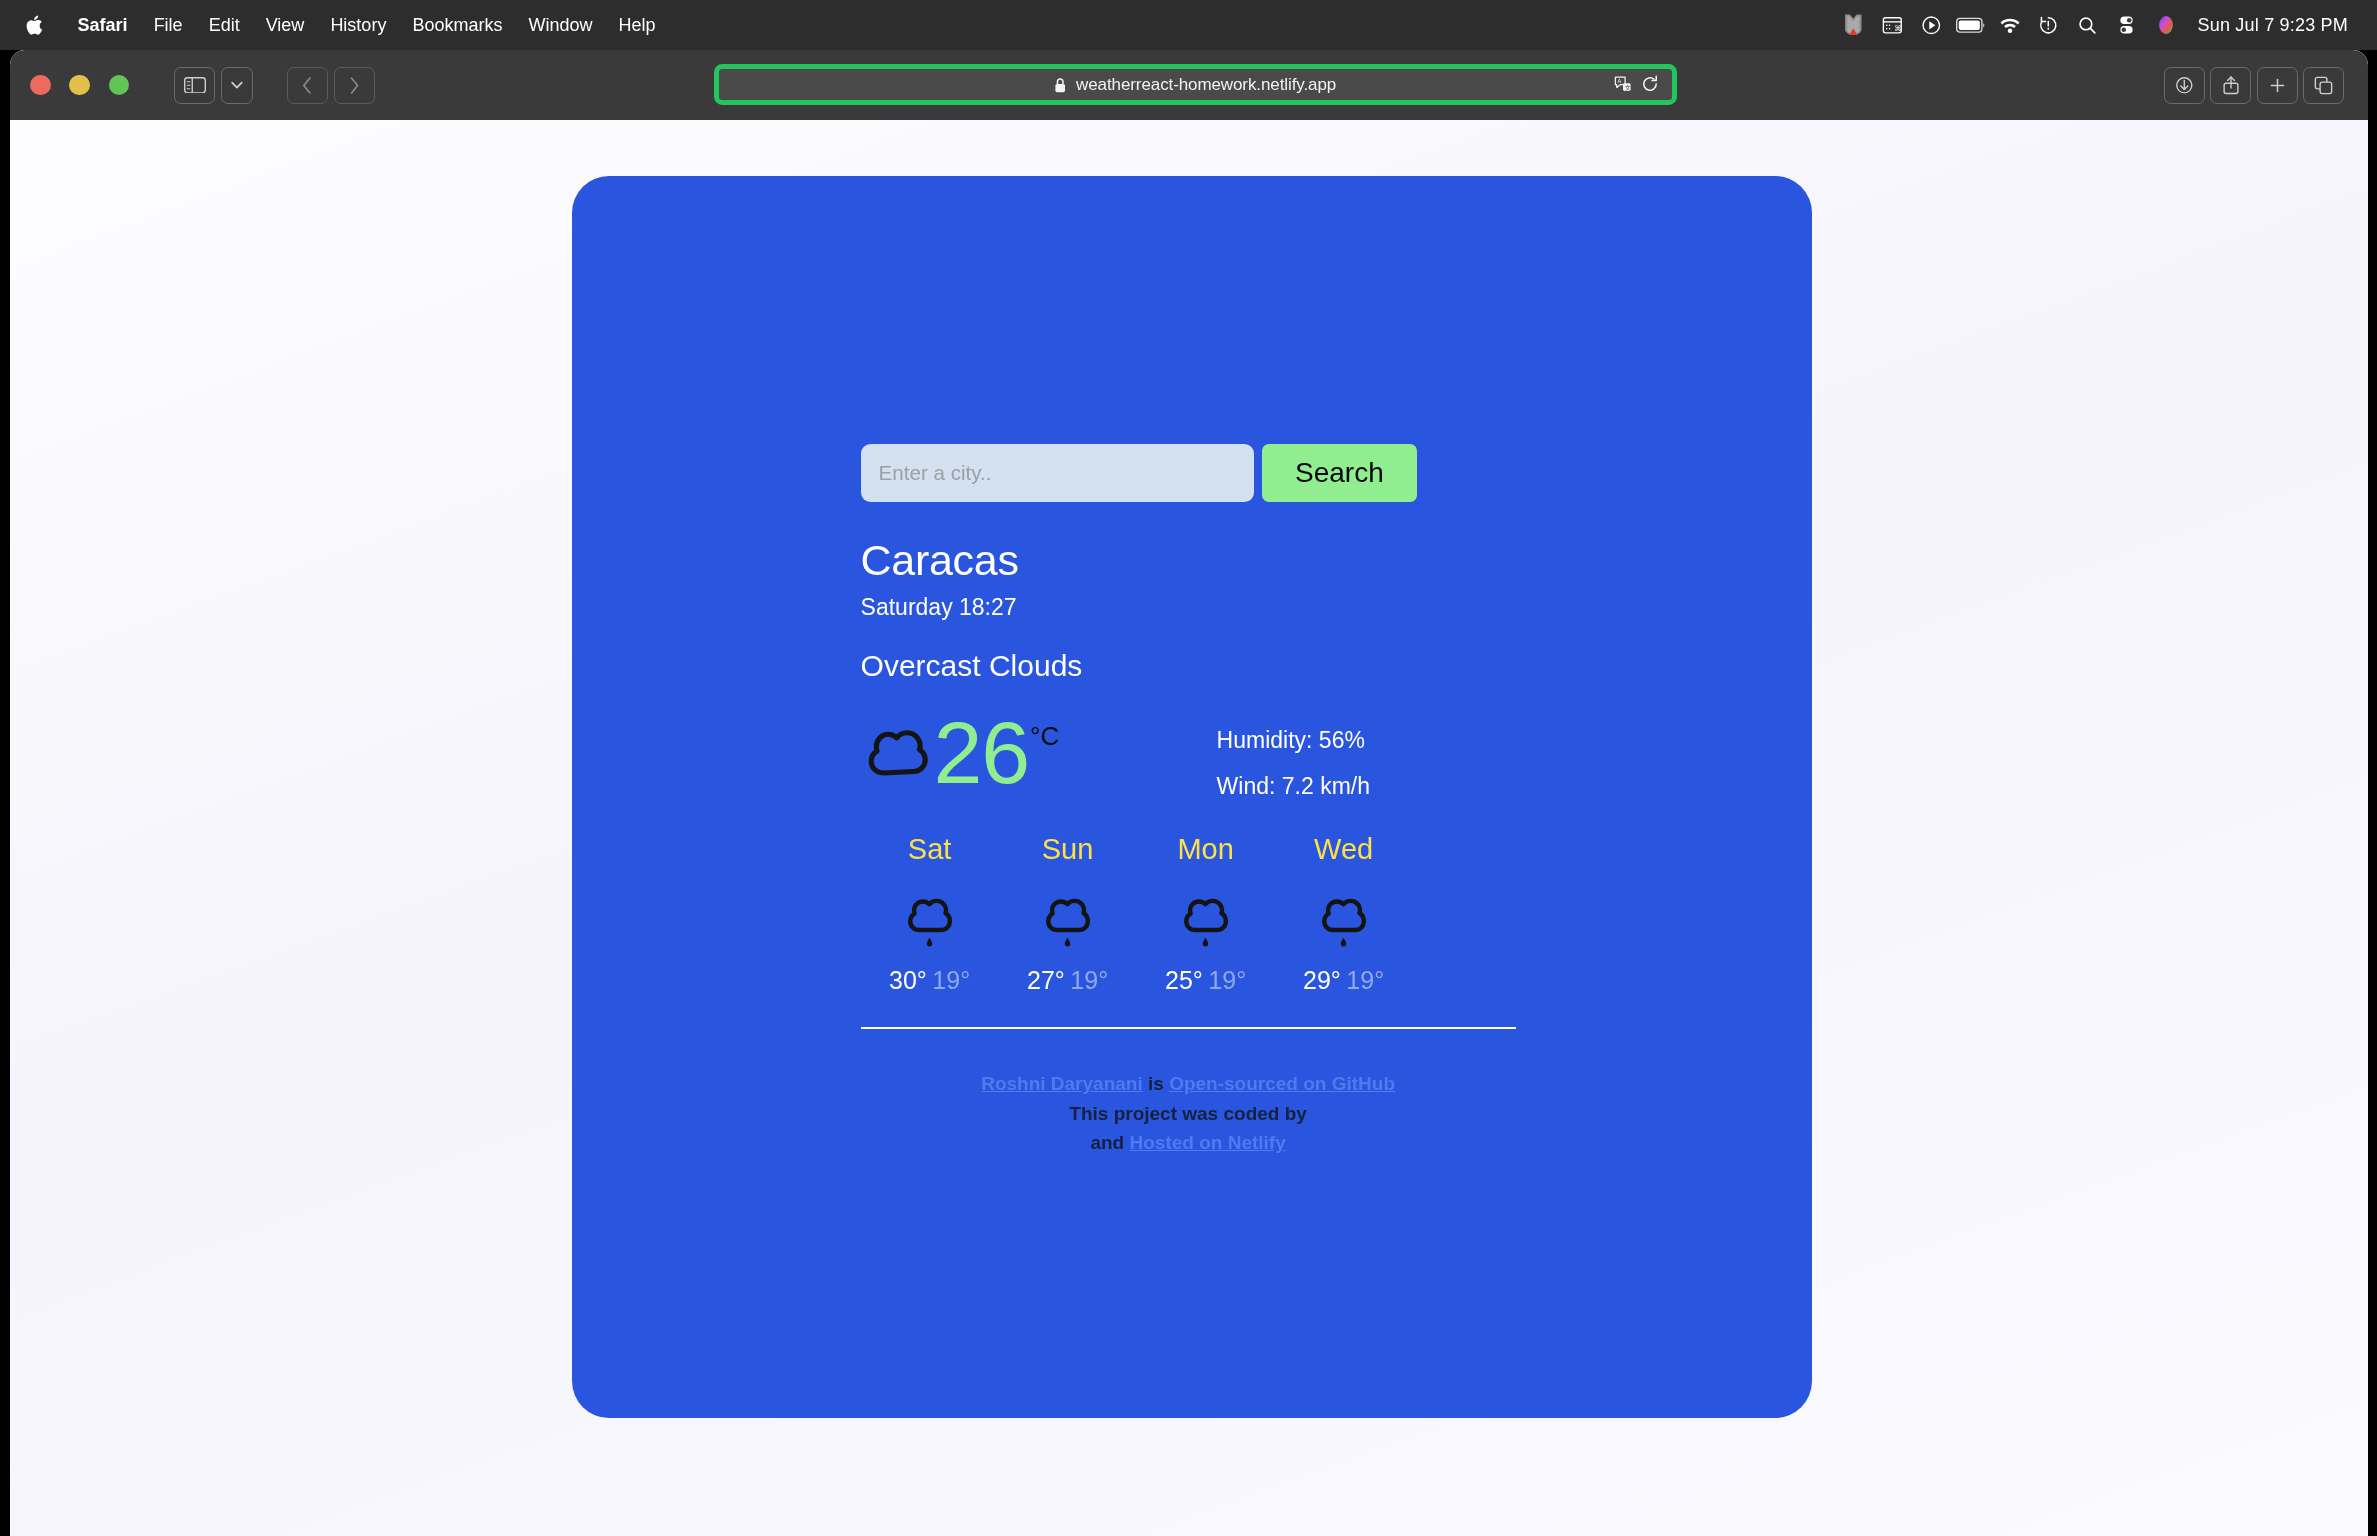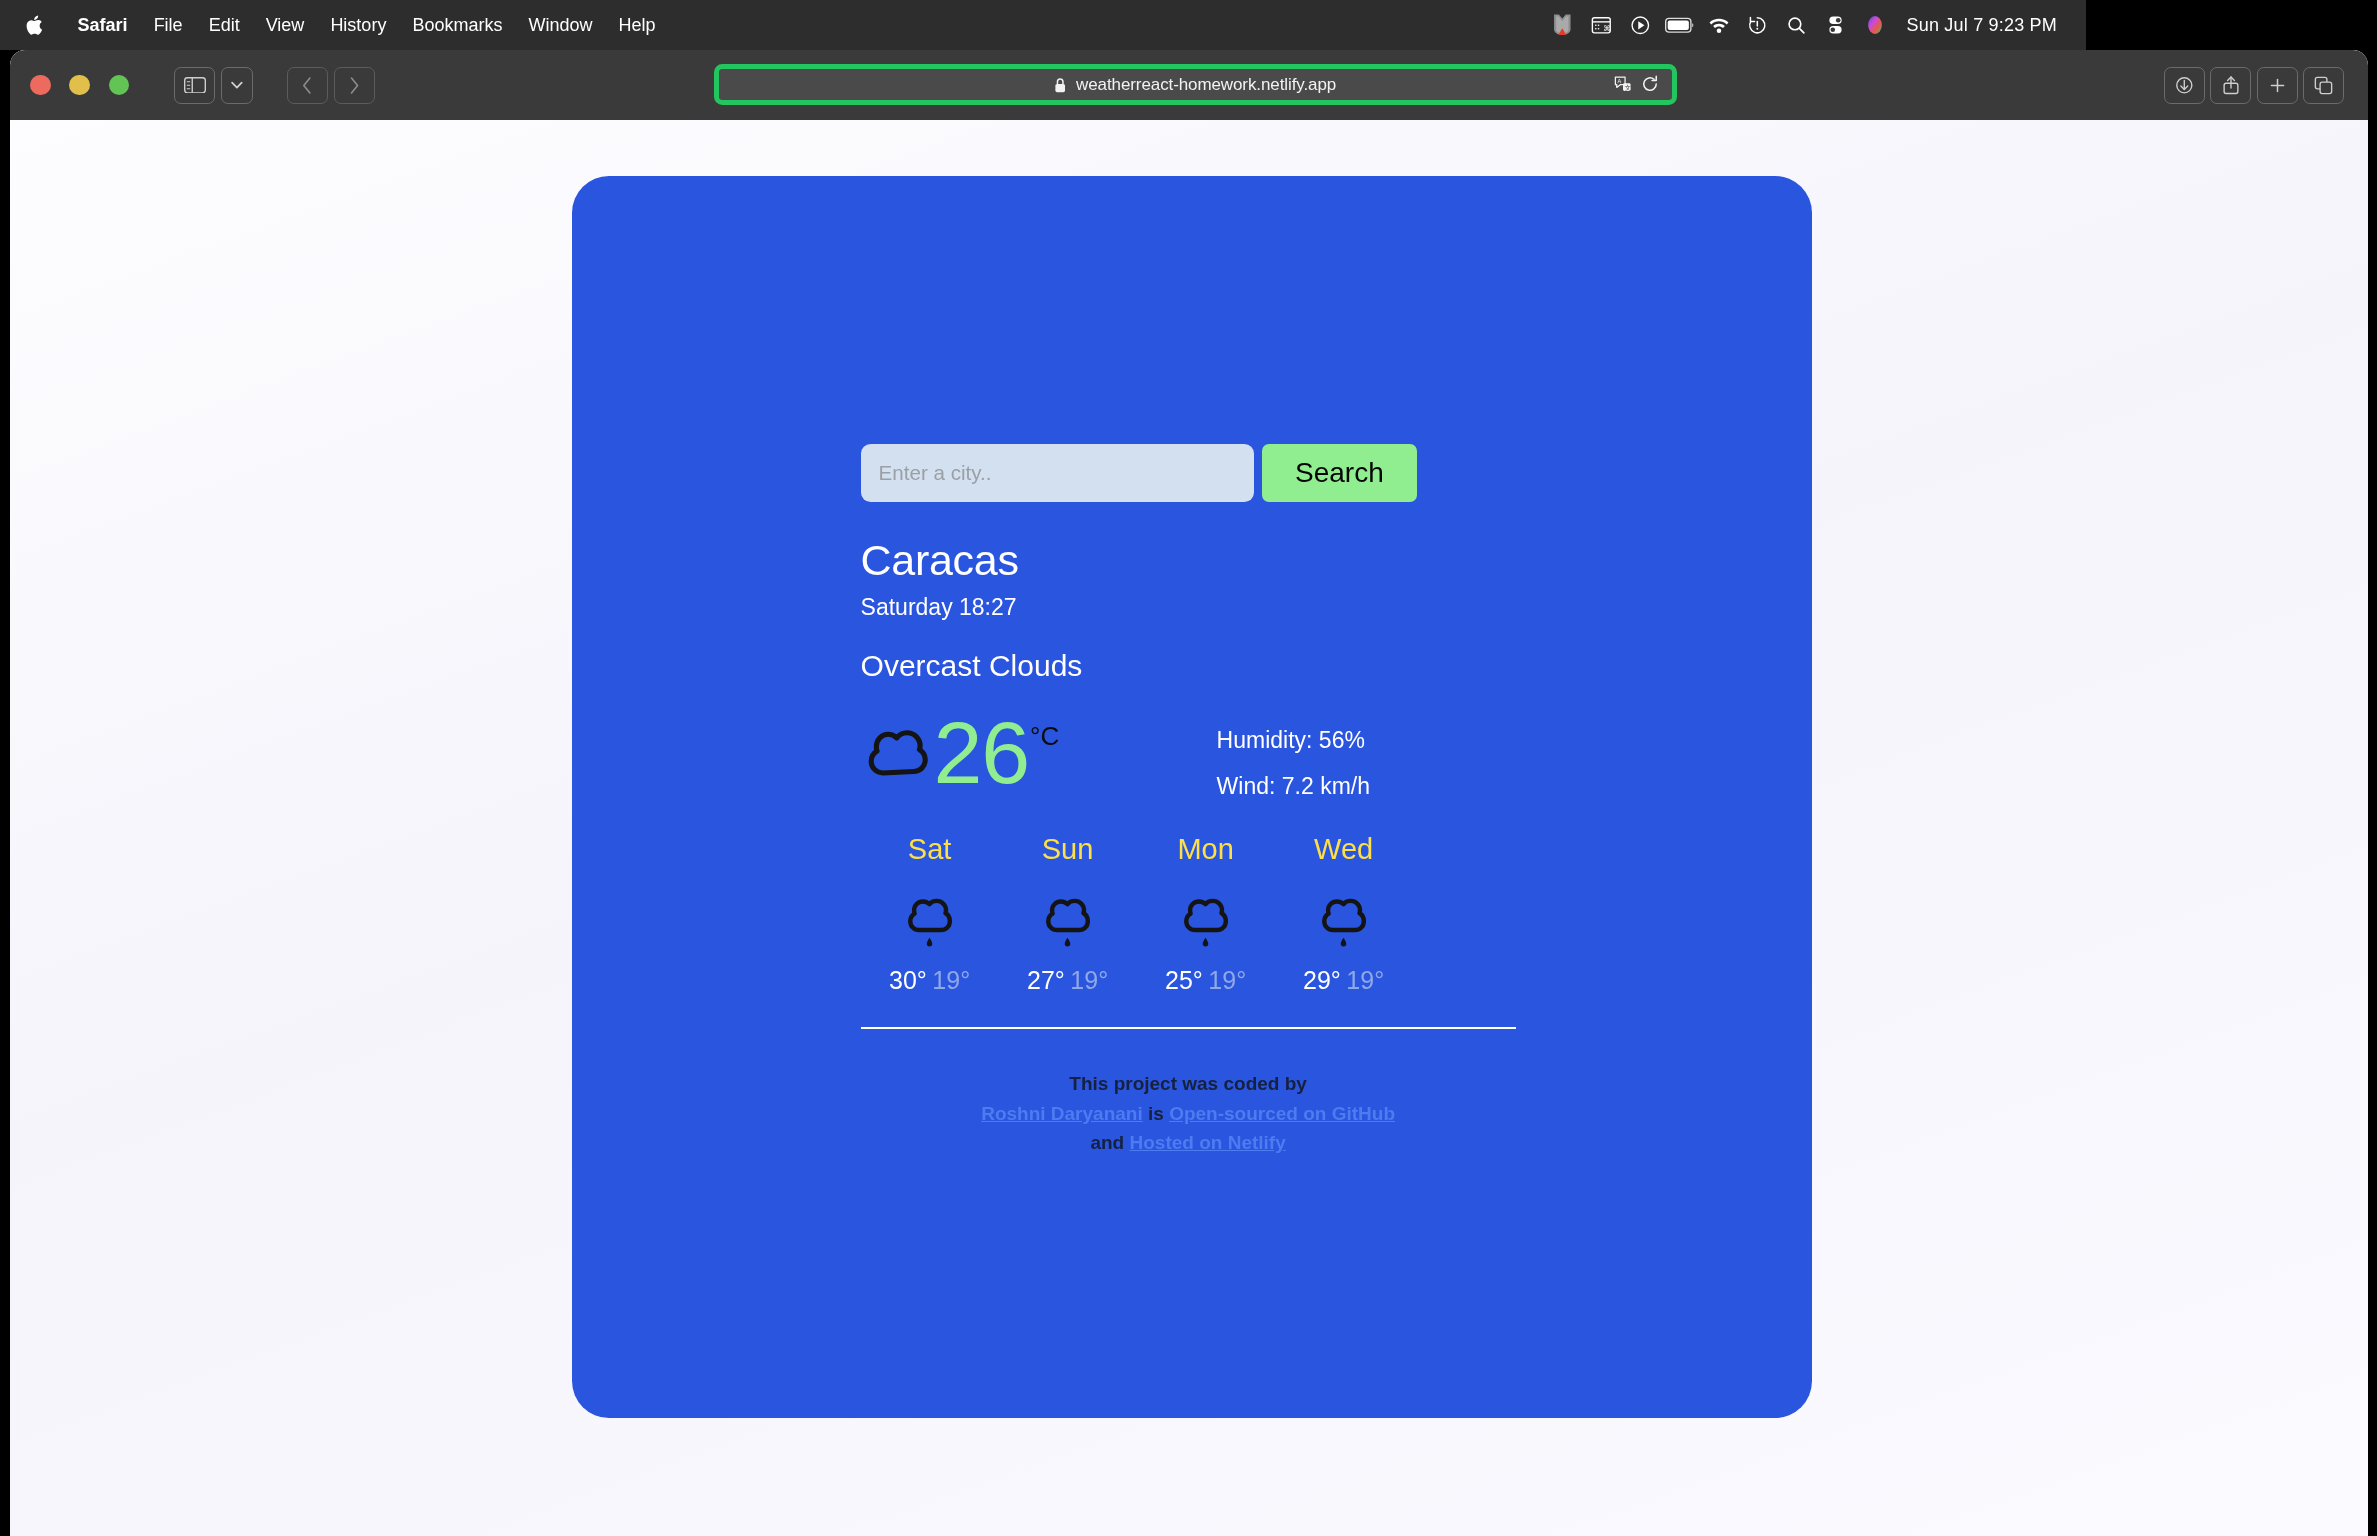--- a/index.html
+++ b/index.html
@@ -9,21 +9,21 @@
     height: 1537px;
     overflow: hidden;
     font-family: "Liberation Sans", sans-serif;
     background: #000;
   }
 
   
   .menubar {
     position: absolute;
     top: 0; left: 0;
-    width: 2086px; height: 50px;
+    width: 2377px; height: 50px;
     background: #2d2d2d;
     display: flex;
     align-items: center;
     color: #ffffff;
   }
   .menubar-left {
     display: flex;
     align-items: center;
     gap: 0px;
     padding-left: 20.6px;
@@ -587,26 +587,26 @@
             </div>
             <div class="fc-temps">
               <span class="fc-max">29°</span><span class="fc-min">19°</span>
             </div>
           </div>
         </div>
 
         <hr class="divider">
 
         <div class="footer">
-          <div class="footer-line">This project was coded by</div>
           <div class="footer-line">
             <a class="footer-link" href="#">Roshni Daryanani</a>
             <span>is</span>
             <a class="footer-link" href="#">Open-sourced on GitHub</a>
           </div>
+          <div class="footer-line">This project was coded by</div>
           <div class="footer-line">
             <span>and</span>
             <a class="footer-link" href="#">Hosted on Netlify</a>
           </div>
         </div>
 
       </div>
     </div>
   </div>
 </div>

